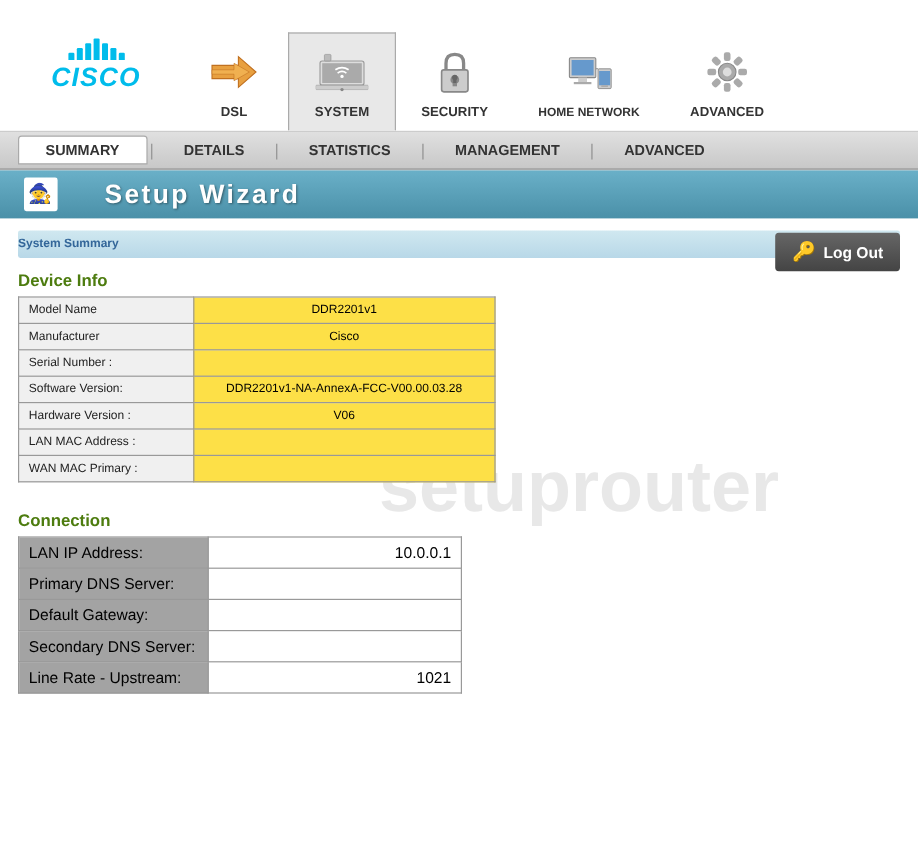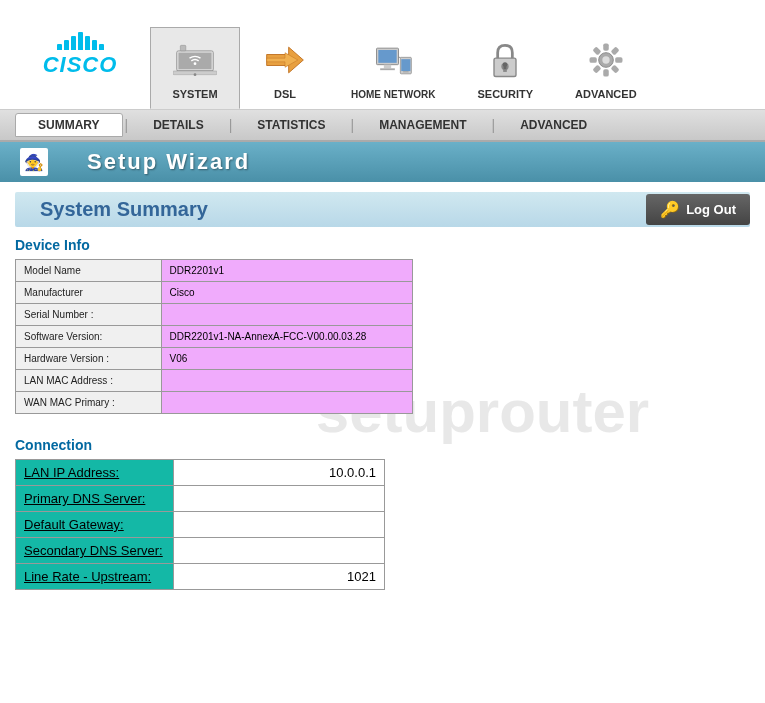--- a/index.html
+++ b/index.html
@@ -138,25 +138,25 @@
       margin-left: 29px;
     }
 
     
     .main-content {
       padding: 10px 15px;
       position: relative;
     }
 
     .section-title {
-      font-size: 20px;
+      font-size: 10px;
       font-weight: bold;
       color: #336699;
       background: linear-gradient(to bottom, #d0e8f0, #b8d8e8);
-      padding: 6px 25px;
+      padding: 6px 0;
       margin-bottom: 10px;
       border-radius: 2px;
     }
 
     .logout-btn {
       position: absolute;
       top: 12px;
       right: 15px;
       background: linear-gradient(to bottom, #666, #444);
       color: #fff;
@@ -184,21 +184,21 @@
       color: rgba(180, 180, 180, 0.3);
       font-weight: bold;
       pointer-events: none;
       white-space: nowrap;
       z-index: 0;
     }
 
     .sub-section-title {
       font-size: 14px;
       font-weight: bold;
-      color: #0369a1;
+      color: #4d7c0f;
       margin: 8px 0 6px 0;
     }
 
     
     .info-table {
       border-collapse: collapse;
       width: 398px;
       font-size: 10px;
       position: relative;
       z-index: 1;
@@ -208,40 +208,40 @@
       padding: 5px 8px;
       vertical-align: top;
     }
     .info-table td:first-child {
       background: #f0f0f0;
       width: 155px;
       font-weight: normal;
       color: #222;
     }
     .info-table td:last-child {
-      background: #f0abfc;
+      background: #fde047;
       width: 275px;
+      text-align: center;
     }
 
     .conn-table {
       border-collapse: collapse;
       width: 370px;
       font-size: 13px;
       position: relative;
       z-index: 1;
     }
     .conn-table td {
       border: 1px solid #999;
       padding: 5px 8px;
       vertical-align: top;
     }
     .conn-table td:first-child {
-      background: #14b8a6;
+      background: #a3a3a3;
       width: 150px;
-      text-decoration: underline;
     }
     .conn-table td:last-child {
       background: #fff;
       width: 200px;
       text-align: right;
     }
 
     
     .nav-icon-svg {
       width: 44px;
@@ -262,20 +262,31 @@
         <div class="cisco-bar" style="height:14px"></div>
         <div class="cisco-bar" style="height:10px"></div>
         <div class="cisco-bar" style="height:6px"></div>
       </div>
       <div class="cisco-wordmark">CISCO</div>
     </div>
   </div>
 
   <div class="nav-items">
 
+    <div class="nav-item">
+      <div class="nav-item-icon">
+        <svg class="nav-icon-svg" viewBox="0 0 48 48" xmlns="http://www.w3.org/2000/svg">
+
+          <polygon points="4,18 28,18 28,10 44,24 28,38 28,30 4,30" fill="#e8a040" stroke="#c07020" stroke-width="1"></polygon>
+          <polygon points="4,22 24,22 24,16 38,24 24,32 24,26 4,26" fill="#f0b050" stroke="#c07020" stroke-width="0.5"></polygon>
+        </svg>
+      </div>
+      <div class="nav-item-label">DSL</div>
+    </div>
+
     <div class="nav-item active">
       <div class="nav-item-icon">
         <svg class="nav-icon-svg" viewBox="0 0 48 48" xmlns="http://www.w3.org/2000/svg">
           <rect x="4" y="14" width="40" height="22" rx="2" fill="#ddd" stroke="#999" stroke-width="1"></rect>
           <rect x="6" y="16" width="36" height="18" fill="#aaa"></rect>
           <rect x="8" y="8" width="6" height="6" rx="1" fill="#bbb" stroke="#888" stroke-width="0.5"></rect>
           <line x1="4" y1="36" x2="44" y2="36" stroke="#888" stroke-width="1"></line>
           <rect x="0" y="36" width="48" height="4" rx="1" fill="#ccc" stroke="#999" stroke-width="0.5"></rect>
           <circle cx="24" cy="40" r="1.5" fill="#888"></circle>
 
@@ -284,60 +295,49 @@
           <circle cx="24" cy="28" r="1.5" fill="#fff"></circle>
         </svg>
       </div>
       <div class="nav-item-label">SYSTEM</div>
     </div>
 
     <div class="nav-item">
       <div class="nav-item-icon">
         <svg class="nav-icon-svg" viewBox="0 0 48 48" xmlns="http://www.w3.org/2000/svg">
 
-          <polygon points="4,18 28,18 28,10 44,24 28,38 28,30 4,30" fill="#e8a040" stroke="#c07020" stroke-width="1"></polygon>
-          <polygon points="4,22 24,22 24,16 38,24 24,32 24,26 4,26" fill="#f0b050" stroke="#c07020" stroke-width="0.5"></polygon>
+          <rect x="12" y="22" width="24" height="20" rx="2" fill="#ccc" stroke="#888" stroke-width="1.5"></rect>
+          <path d="M16 22 L16 16 Q16 8 24 8 Q32 8 32 16 L32 22" fill="none" stroke="#888" stroke-width="3"></path>
+          <circle cx="24" cy="31" r="4" fill="#888"></circle>
+          <rect x="22" y="31" width="4" height="6" fill="#888"></rect>
+
+          <circle cx="24" cy="29" r="2.5" fill="#666"></circle>
+          <rect x="22.5" y="29" width="3" height="5" fill="#666"></rect>
         </svg>
       </div>
-      <div class="nav-item-label">DSL</div>
+      <div class="nav-item-label">SECURITY</div>
     </div>
 
     <div class="nav-item">
       <div class="nav-item-icon">
         <svg class="nav-icon-svg" viewBox="0 0 48 48" xmlns="http://www.w3.org/2000/svg">
 
           <rect x="6" y="10" width="24" height="18" rx="1" fill="#ccc" stroke="#888" stroke-width="1"></rect>
           <rect x="8" y="12" width="20" height="14" fill="#6699cc"></rect>
           <rect x="14" y="28" width="8" height="4" fill="#ccc"></rect>
           <rect x="10" y="32" width="16" height="2" fill="#aaa"></rect>
 
           <rect x="32" y="20" width="12" height="18" rx="1" fill="#ccc" stroke="#888" stroke-width="0.8"></rect>
           <rect x="33" y="22" width="10" height="13" fill="#6699cc"></rect>
           <rect x="35" y="35" width="6" height="1.5" fill="#aaa"></rect>
 
           <line x1="30" y1="20" x2="32" y2="20" stroke="#888" stroke-width="1" stroke-dasharray="2,1"></line>
         </svg>
       </div>
       <div class="nav-item-label" style="font-size:10px; text-align:center;">HOME NETWORK</div>
-    </div>
-
-    <div class="nav-item">
-      <div class="nav-item-icon">
-        <svg class="nav-icon-svg" viewBox="0 0 48 48" xmlns="http://www.w3.org/2000/svg">
-
-          <rect x="12" y="22" width="24" height="20" rx="2" fill="#ccc" stroke="#888" stroke-width="1.5"></rect>
-          <path d="M16 22 L16 16 Q16 8 24 8 Q32 8 32 16 L32 22" fill="none" stroke="#888" stroke-width="3"></path>
-          <circle cx="24" cy="31" r="4" fill="#888"></circle>
-          <rect x="22" y="31" width="4" height="6" fill="#888"></rect>
-
-          <circle cx="24" cy="29" r="2.5" fill="#666"></circle>
-          <rect x="22.5" y="29" width="3" height="5" fill="#666"></rect>
-        </svg>
-      </div>
-      <div class="nav-item-label">SECURITY</div>
     </div>
 
     <div class="nav-item">
       <div class="nav-item-icon">
         <svg class="nav-icon-svg" viewBox="0 0 48 48" xmlns="http://www.w3.org/2000/svg">
 
           <circle cx="24" cy="24" r="8" fill="#aaa" stroke="#888" stroke-width="1"></circle>
           <circle cx="24" cy="24" r="4" fill="#ddd"></circle>
           <rect x="21" y="6" width="6" height="8" rx="2" fill="#aaa" transform="rotate(0 24 24)"></rect>
           <rect x="21" y="6" width="6" height="8" rx="2" fill="#aaa" transform="rotate(45 24 24)"></rect>

